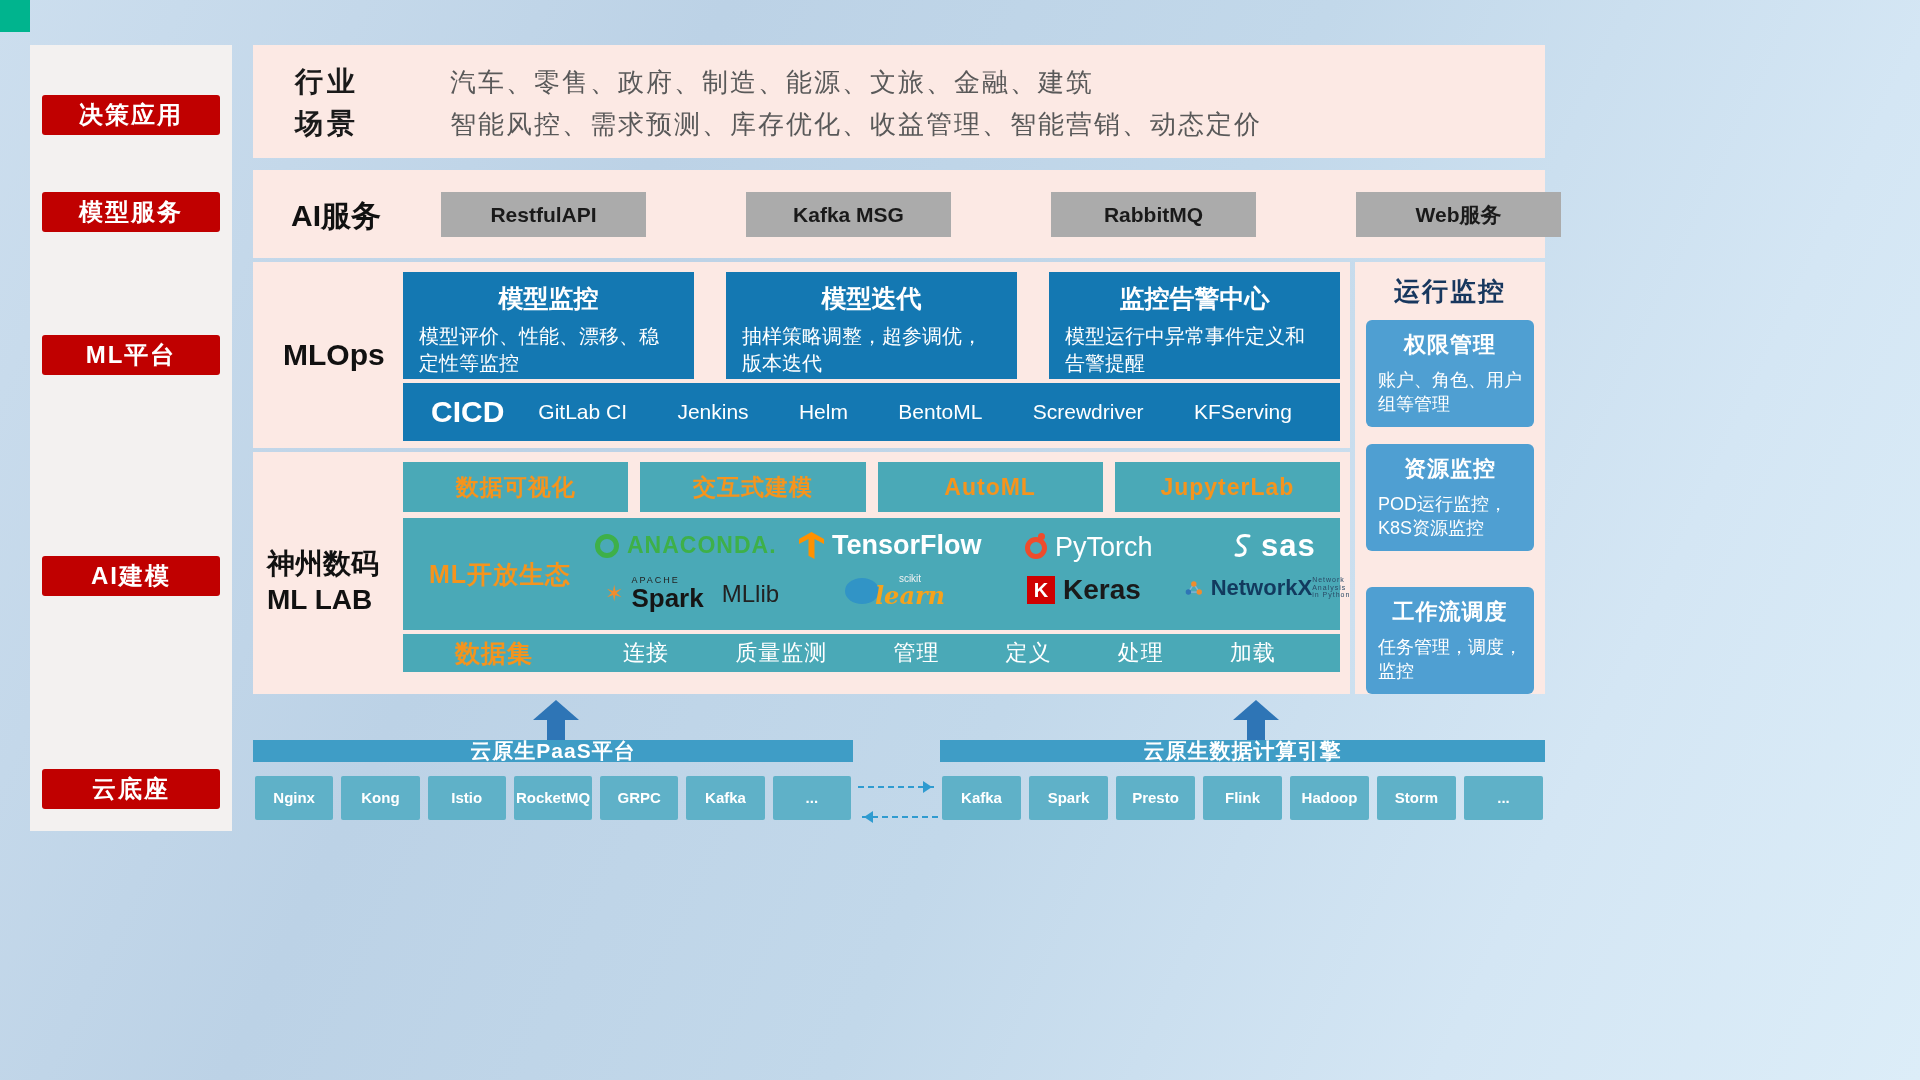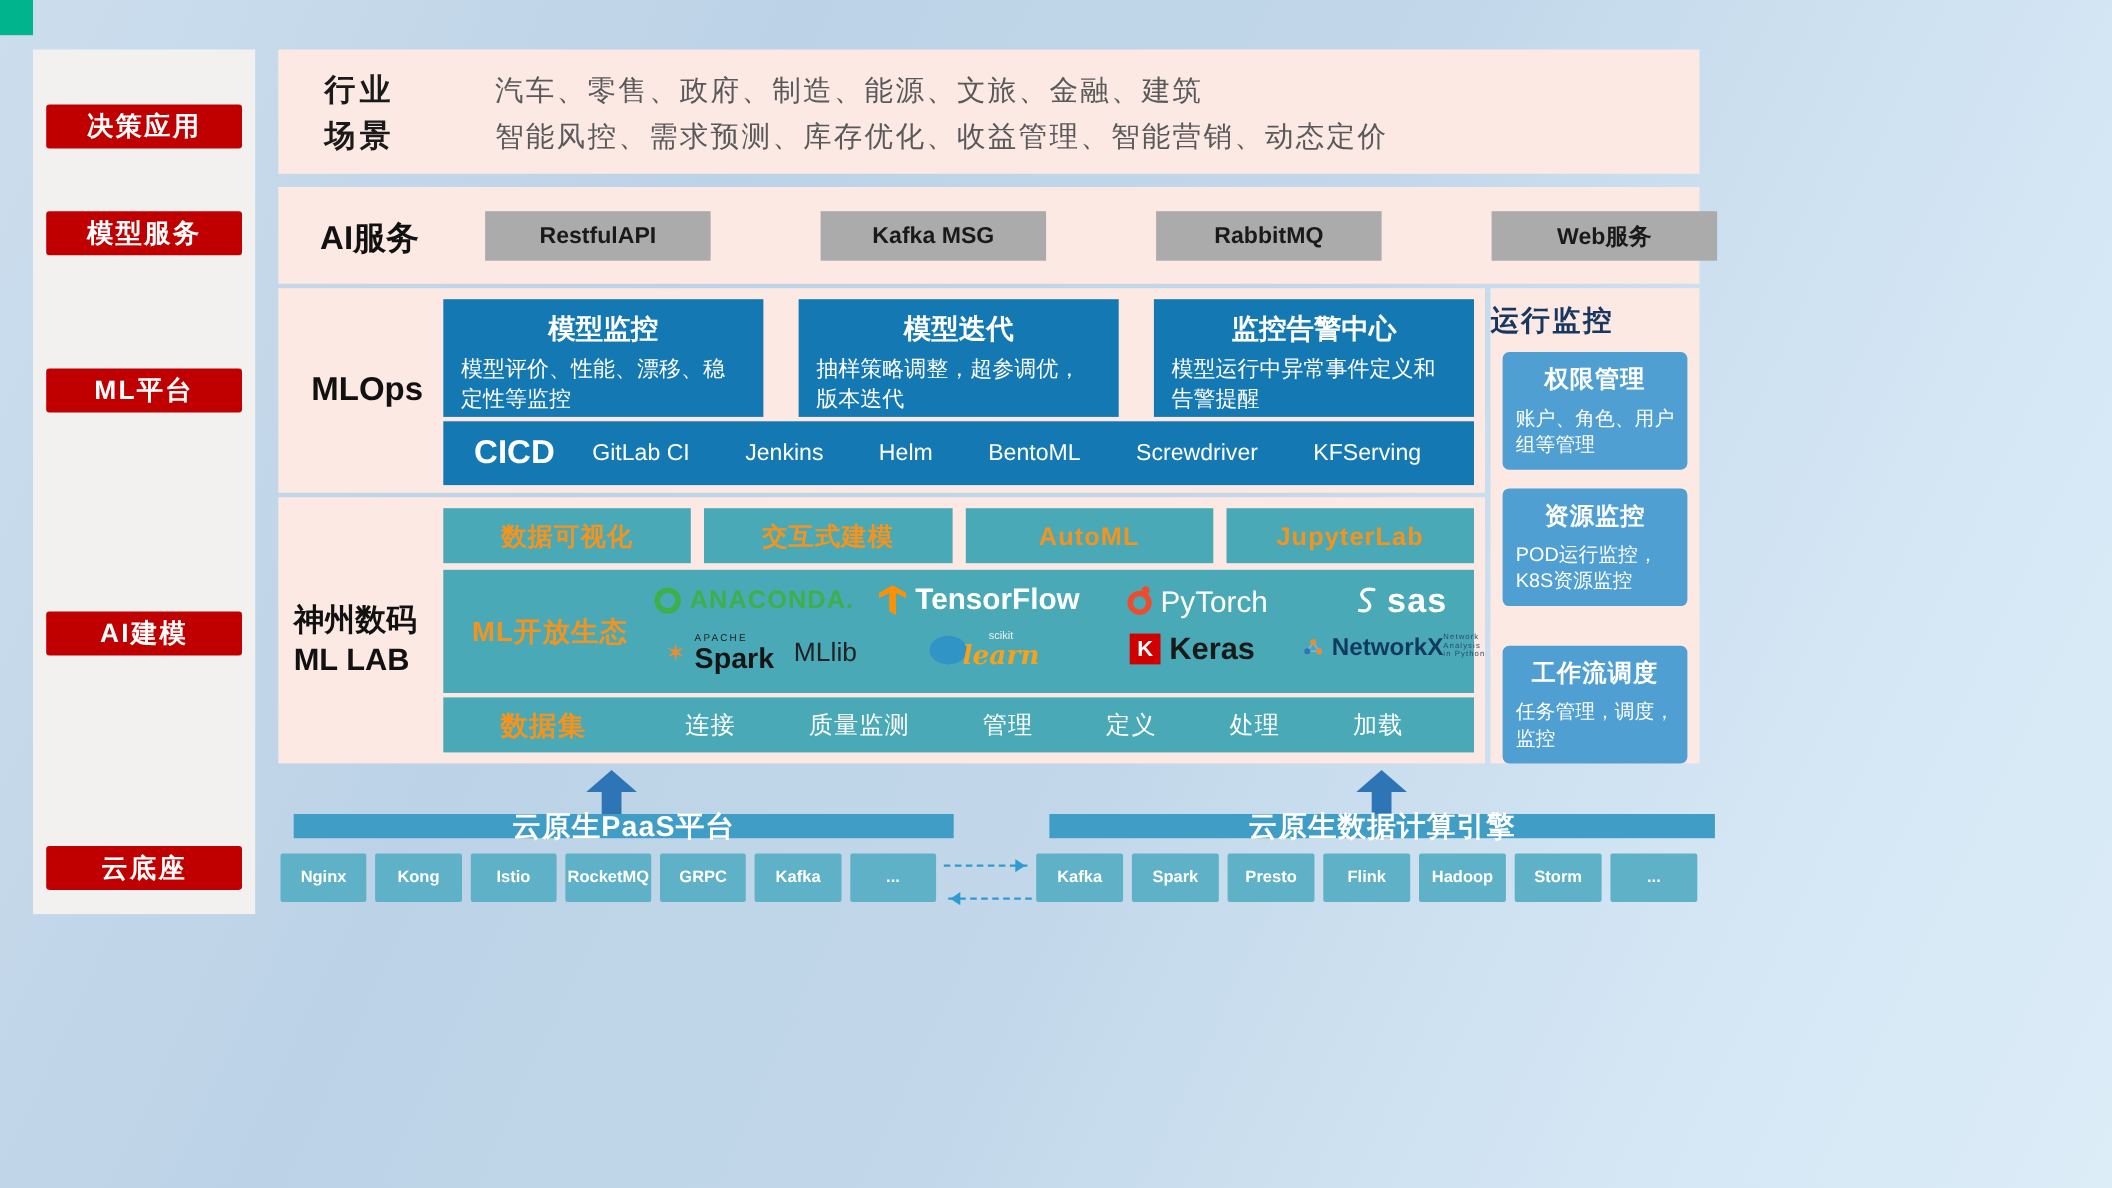--- a/index.html
+++ b/index.html
@@ -65,36 +65,36 @@
   .sk-blob { width:34px; height:26px; background:#3194c6; border-radius:50%; margin-right:-12px; }
   .sk-col { display:flex; flex-direction:column; line-height:1; align-items:center; }
   .sk-top { font-size:10px; color:#f2f2f2; }
   .sk-learn { font-size:24px; font-weight:bold; font-style:italic; color:#f6a21c; font-family:"DejaVu Serif",serif; }
   .keras-k { width:28px; height:28px; background:#d00000; color:#fff; font-size:20px; font-weight:bold;
              display:flex; align-items:center; justify-content:center; }
   .keras-txt { font-size:28px; font-weight:bold; color:#1a1a1a; }
   .nx-col { display:flex; line-height:1.1; }
   .nx-text { font-size:22px; font-weight:bold; color:#123a5e; }
   .nx-sub { font-size:7px; color:#2a4a66; letter-spacing:1px; }
-  .dataset-row { position:absolute; left:150px; top:182px; width:937px; height:50px; background:#4aa9b7;
+  .dataset-row { position:absolute; left:150px; top:182px; width:937px; height:38px; background:#4aa9b7;
                  display:flex; align-items:center; color:#fff; }
   .ds-label { color:#f5941d; font-size:25px; font-weight:bold; margin:0 0 0 52px; letter-spacing:1px; }
   .ds-items { flex:1; display:flex; justify-content:space-between; margin:0 64px 0 90px; }
   .ds-item { font-size:22px; letter-spacing:1px; }
 
   
   .monitor { position:absolute; left:1355px; top:262px; width:190px; height:432px; background:#fce9e4; }
-  .monitor-title { text-align:left; margin-top:12px; font-size:26px; font-weight:bold; color:#17375e; letter-spacing:2px; }
+  .monitor-title { text-align:center; margin-top:12px; font-size:26px; font-weight:bold; color:#17375e; letter-spacing:2px; }
   .moncard { position:absolute; left:11px; width:168px; background:#4f9fd2; border-radius:6px; color:#fff; padding:10px 12px; }
   .moncard-title { text-align:center; font-size:22px; font-weight:bold; margin-bottom:8px; letter-spacing:1px; }
   .moncard-desc { font-size:18px; line-height:1.35; }
 
   
-  .barhdr { position:absolute; top:740px; height:22px; background:#3f9dc6; color:#fff; font-size:26px; font-weight:bold;
-            display:flex; align-items:center; justify-content:center; letter-spacing:1px;margin-left:14px; }
+  .barhdr { position:absolute; top:740px; height:22px; background:#3f9dc6; color:#fff; font-size:21px; font-weight:bold;
+            display:flex; align-items:center; justify-content:center; letter-spacing:1px; }
   .chips { position:absolute; top:776px; display:flex; gap:8px; padding:0 2px; }
   .chip { flex:1; min-width:0; height:44px; background:#5fb1c8; color:#fff; font-size:15px; font-weight:bold;
           display:flex; align-items:center; justify-content:center; text-align:center; line-height:1.15;
           border-radius:2px; padding:2px 8px; cursor:pointer; }
 
   
   .uparrow { position:absolute; width:46px; height:40px; }
   .uparrow .head { width:0; height:0; border-left:23px solid transparent; border-right:23px solid transparent;
                    border-bottom:20px solid #2e75b6; }
   .uparrow .stem { width:18px; height:20px; background:#2e75b6; margin:0 auto; }

